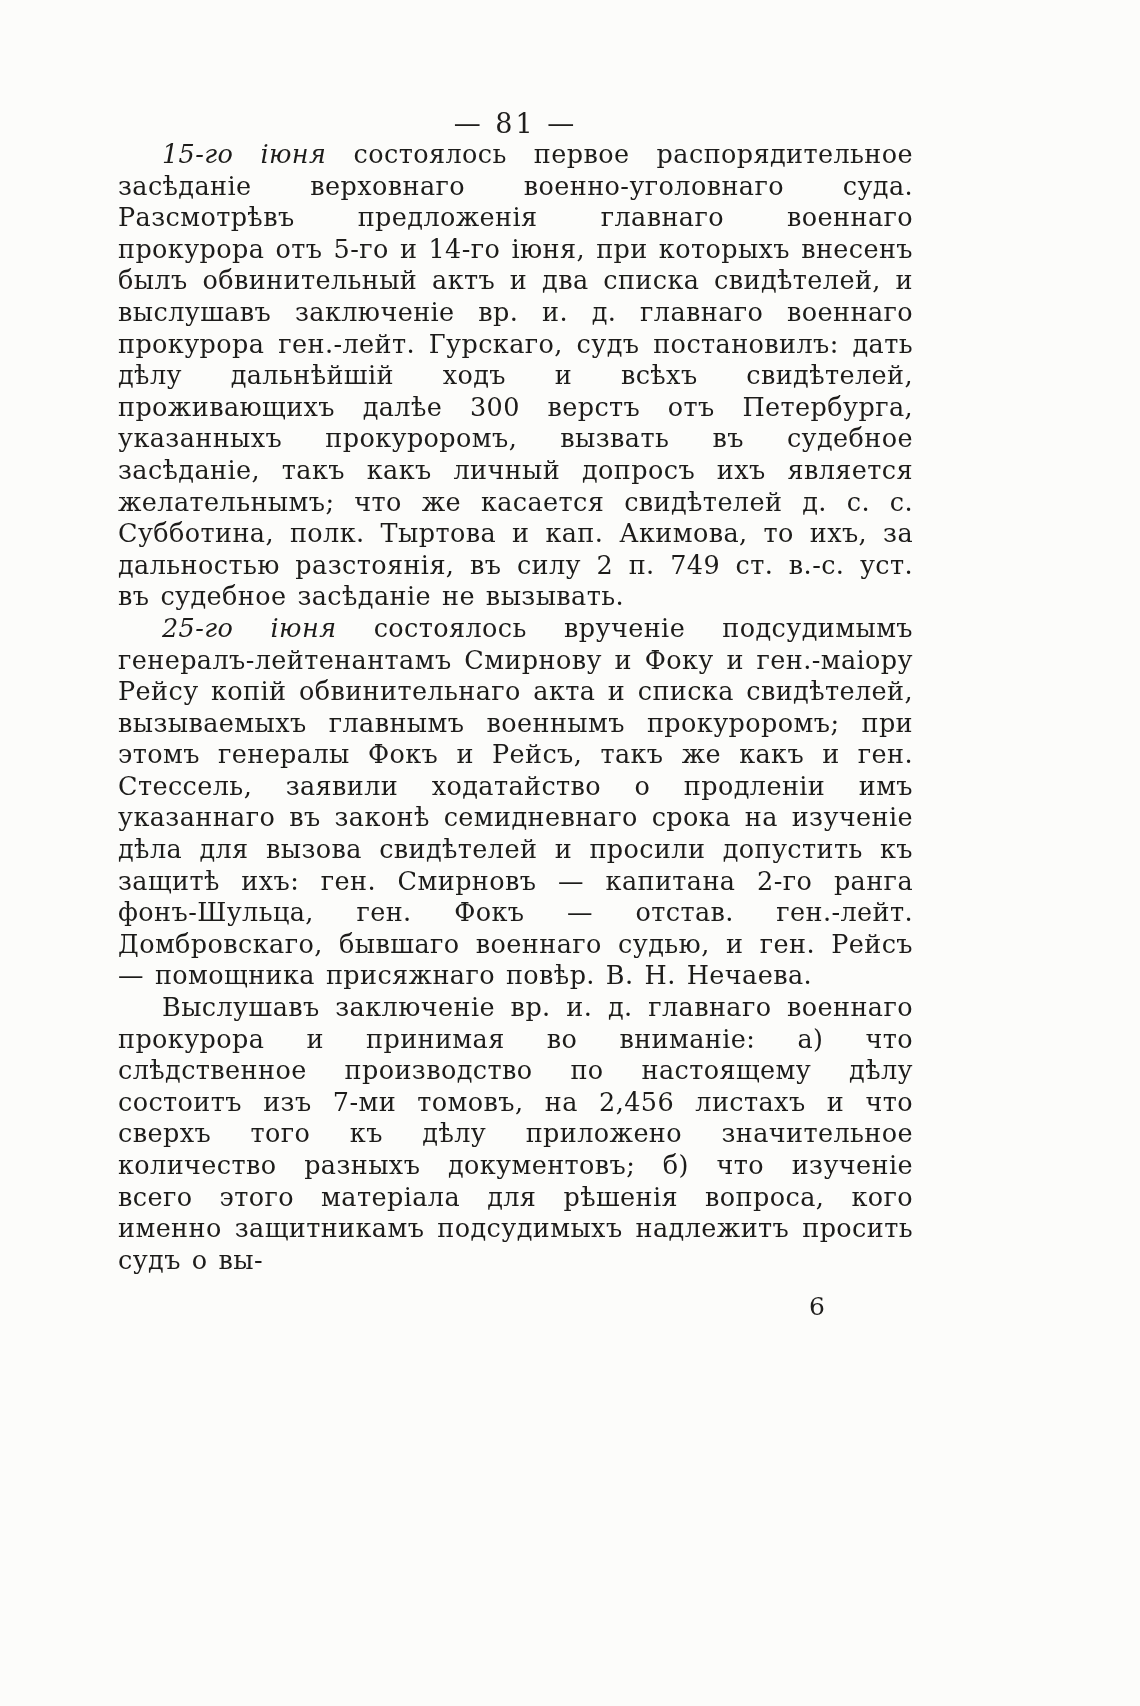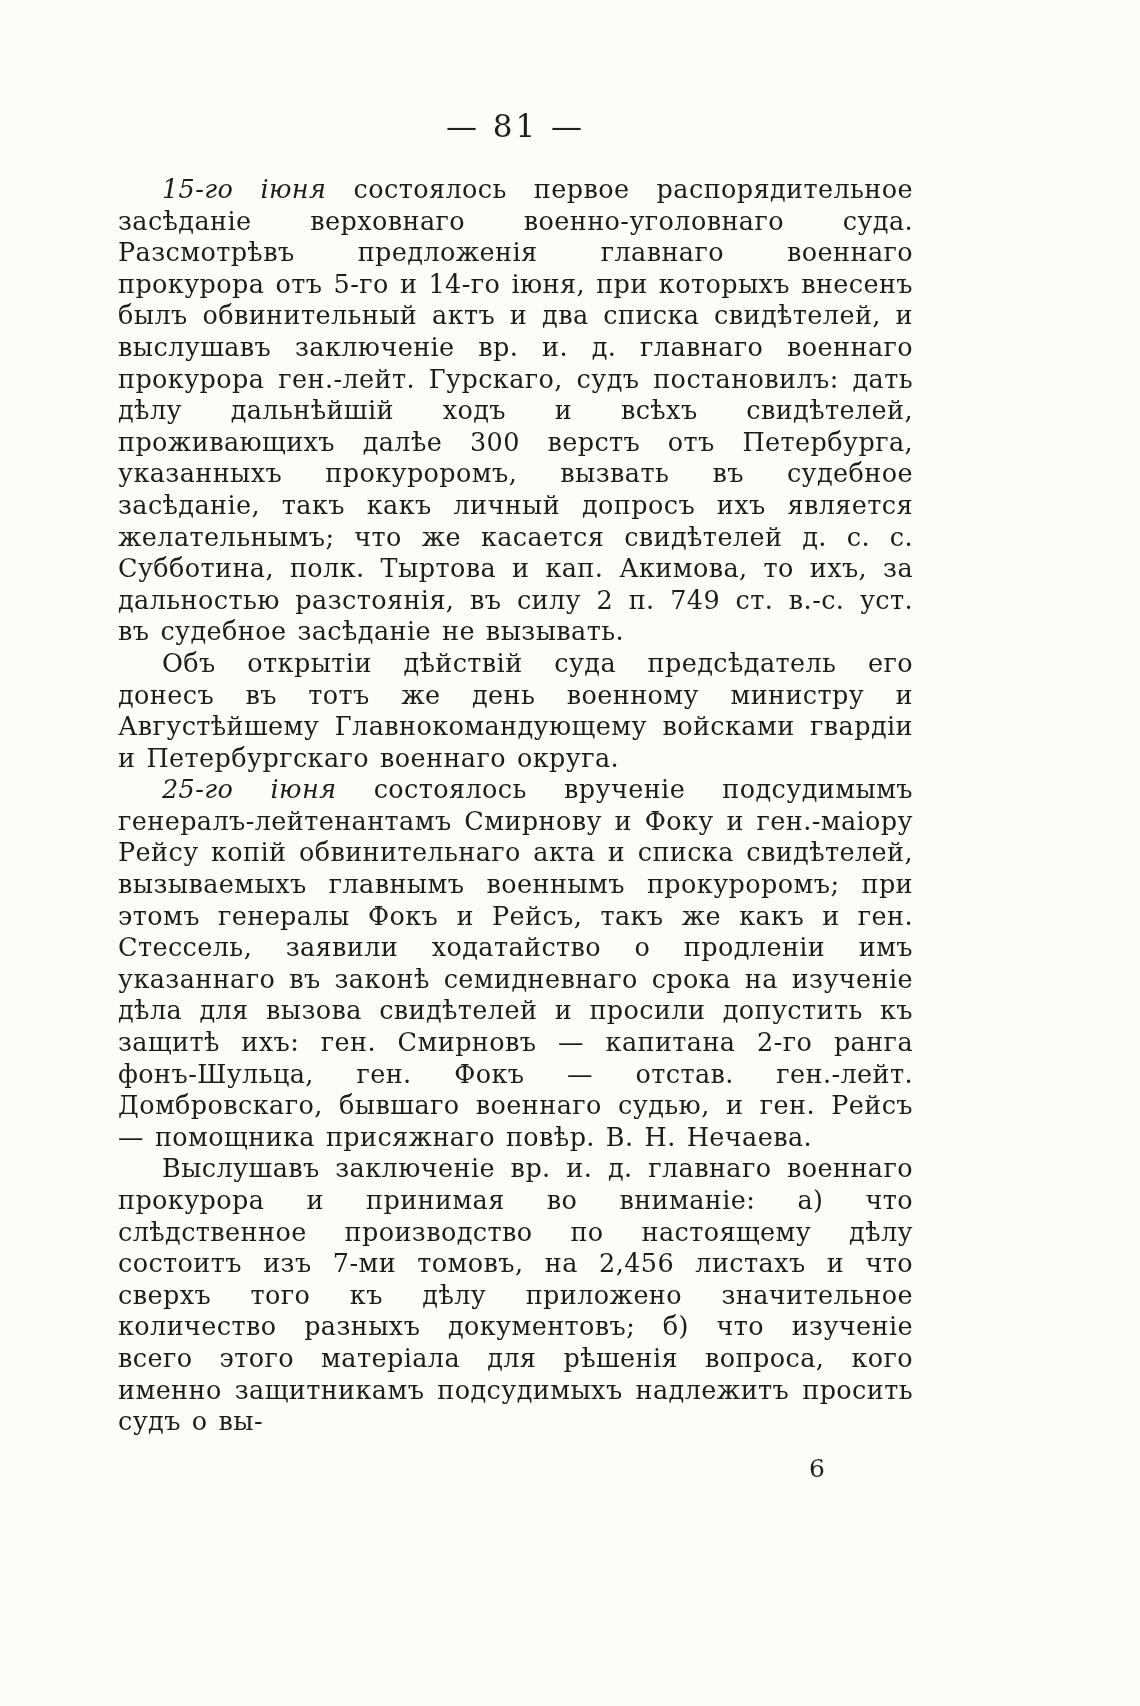--- a/index.html
+++ b/index.html
@@ -17,26 +17,25 @@
   .page {
     position: absolute;
     inset: 0;
     background: #fcfcfa;
   }
   .page-header {
     margin-top: 108px;
     margin-left: 118px;
     width: 795px;
     text-align: center;
-    font-size: 31px;
+    font-size: 27px;
     letter-spacing: 3px;
     color: #201f1d;
   }
   .text-block {
-    margin-top: 30px;
     margin-left: 118px;
     width: 795px;
     font-size: 25.5px;
     line-height: 31.6px;
     text-align: justify;
     letter-spacing: 0.4px;
     word-spacing: 2.5px;
   }
   .para {
     text-indent: 44px;
@@ -58,21 +57,20 @@
 <body>
 
 <div class="page">
 
   <div class="page-header">— 81 —</div>
 
   <div class="text-block">
 
     <p class="para"><span class="lead">15-го іюня</span><span> состоялось первое распорядительное засѣданіе верховнаго военно-уголовнаго суда. Разсмотрѣвъ предложенія главнаго военнаго прокурора отъ 5-го и 14-го іюня, при которыхъ внесенъ былъ обвинительный актъ и два списка свидѣтелей, и выслушавъ заключеніе вр. и. д. главнаго военнаго прокурора ген.-лейт. Гурскаго, судъ постановилъ: дать дѣлу дальнѣйшій ходъ и всѣхъ свидѣтелей, проживающихъ далѣе 300 верстъ отъ Петербурга, указанныхъ прокуроромъ, вызвать въ судебное засѣданіе, такъ какъ личный допросъ ихъ является желательнымъ; что же касается свидѣтелей д. с. с. Субботина, полк. Тыртова и кап. Акимова, то ихъ, за дальностью разстоянія, въ силу 2 п. 749 ст. в.-с. уст. въ судебное засѣданіе не вызывать.</span></p>
 
-    <p class="para"><span>Объ открытіи дѣйствій суда предсѣдатель его донесъ въ тотъ же день военному министру и Августѣйшему Главнокомандующему войсками гвардіи и Петербургскаго военнаго округа.</span></p>
 
     <p class="para"><span class="lead">25-го іюня</span><span> состоялось врученіе подсудимымъ генералъ-лейтенантамъ Смирнову и Фоку и ген.-маіору Рейсу копій обвинительнаго акта и списка свидѣтелей, вызываемыхъ главнымъ военнымъ прокуроромъ; при этомъ генералы Фокъ и Рейсъ, такъ же какъ и ген. Стессель, заявили ходатайство о продленіи имъ указаннаго въ законѣ семидневнаго срока на изученіе дѣла для вызова свидѣтелей и просили допустить къ защитѣ ихъ: ген. Смирновъ — капитана 2-го ранга фонъ-Шульца, ген. Фокъ — отстав. ген.-лейт. Домбровскаго, бывшаго военнаго судью, и ген. Рейсъ — помощника присяжнаго повѣр. В. Н. Нечаева.</span></p>
 
 
     <p class="para"><span>Выслушавъ заключеніе вр. и. д. главнаго военнаго прокурора и принимая во вниманіе: а) что слѣдственное производство по настоящему дѣлу состоитъ изъ 7-ми томовъ, на 2,456 листахъ и что сверхъ того къ дѣлу приложено значительное количество разныхъ документовъ; б) что изученіе всего этого матеріала для рѣшенія вопроса, кого именно защитникамъ подсудимыхъ надлежитъ просить судъ о вы-</span></p>
 
   </div>
 
   <div class="signature-mark">6</div>
 

